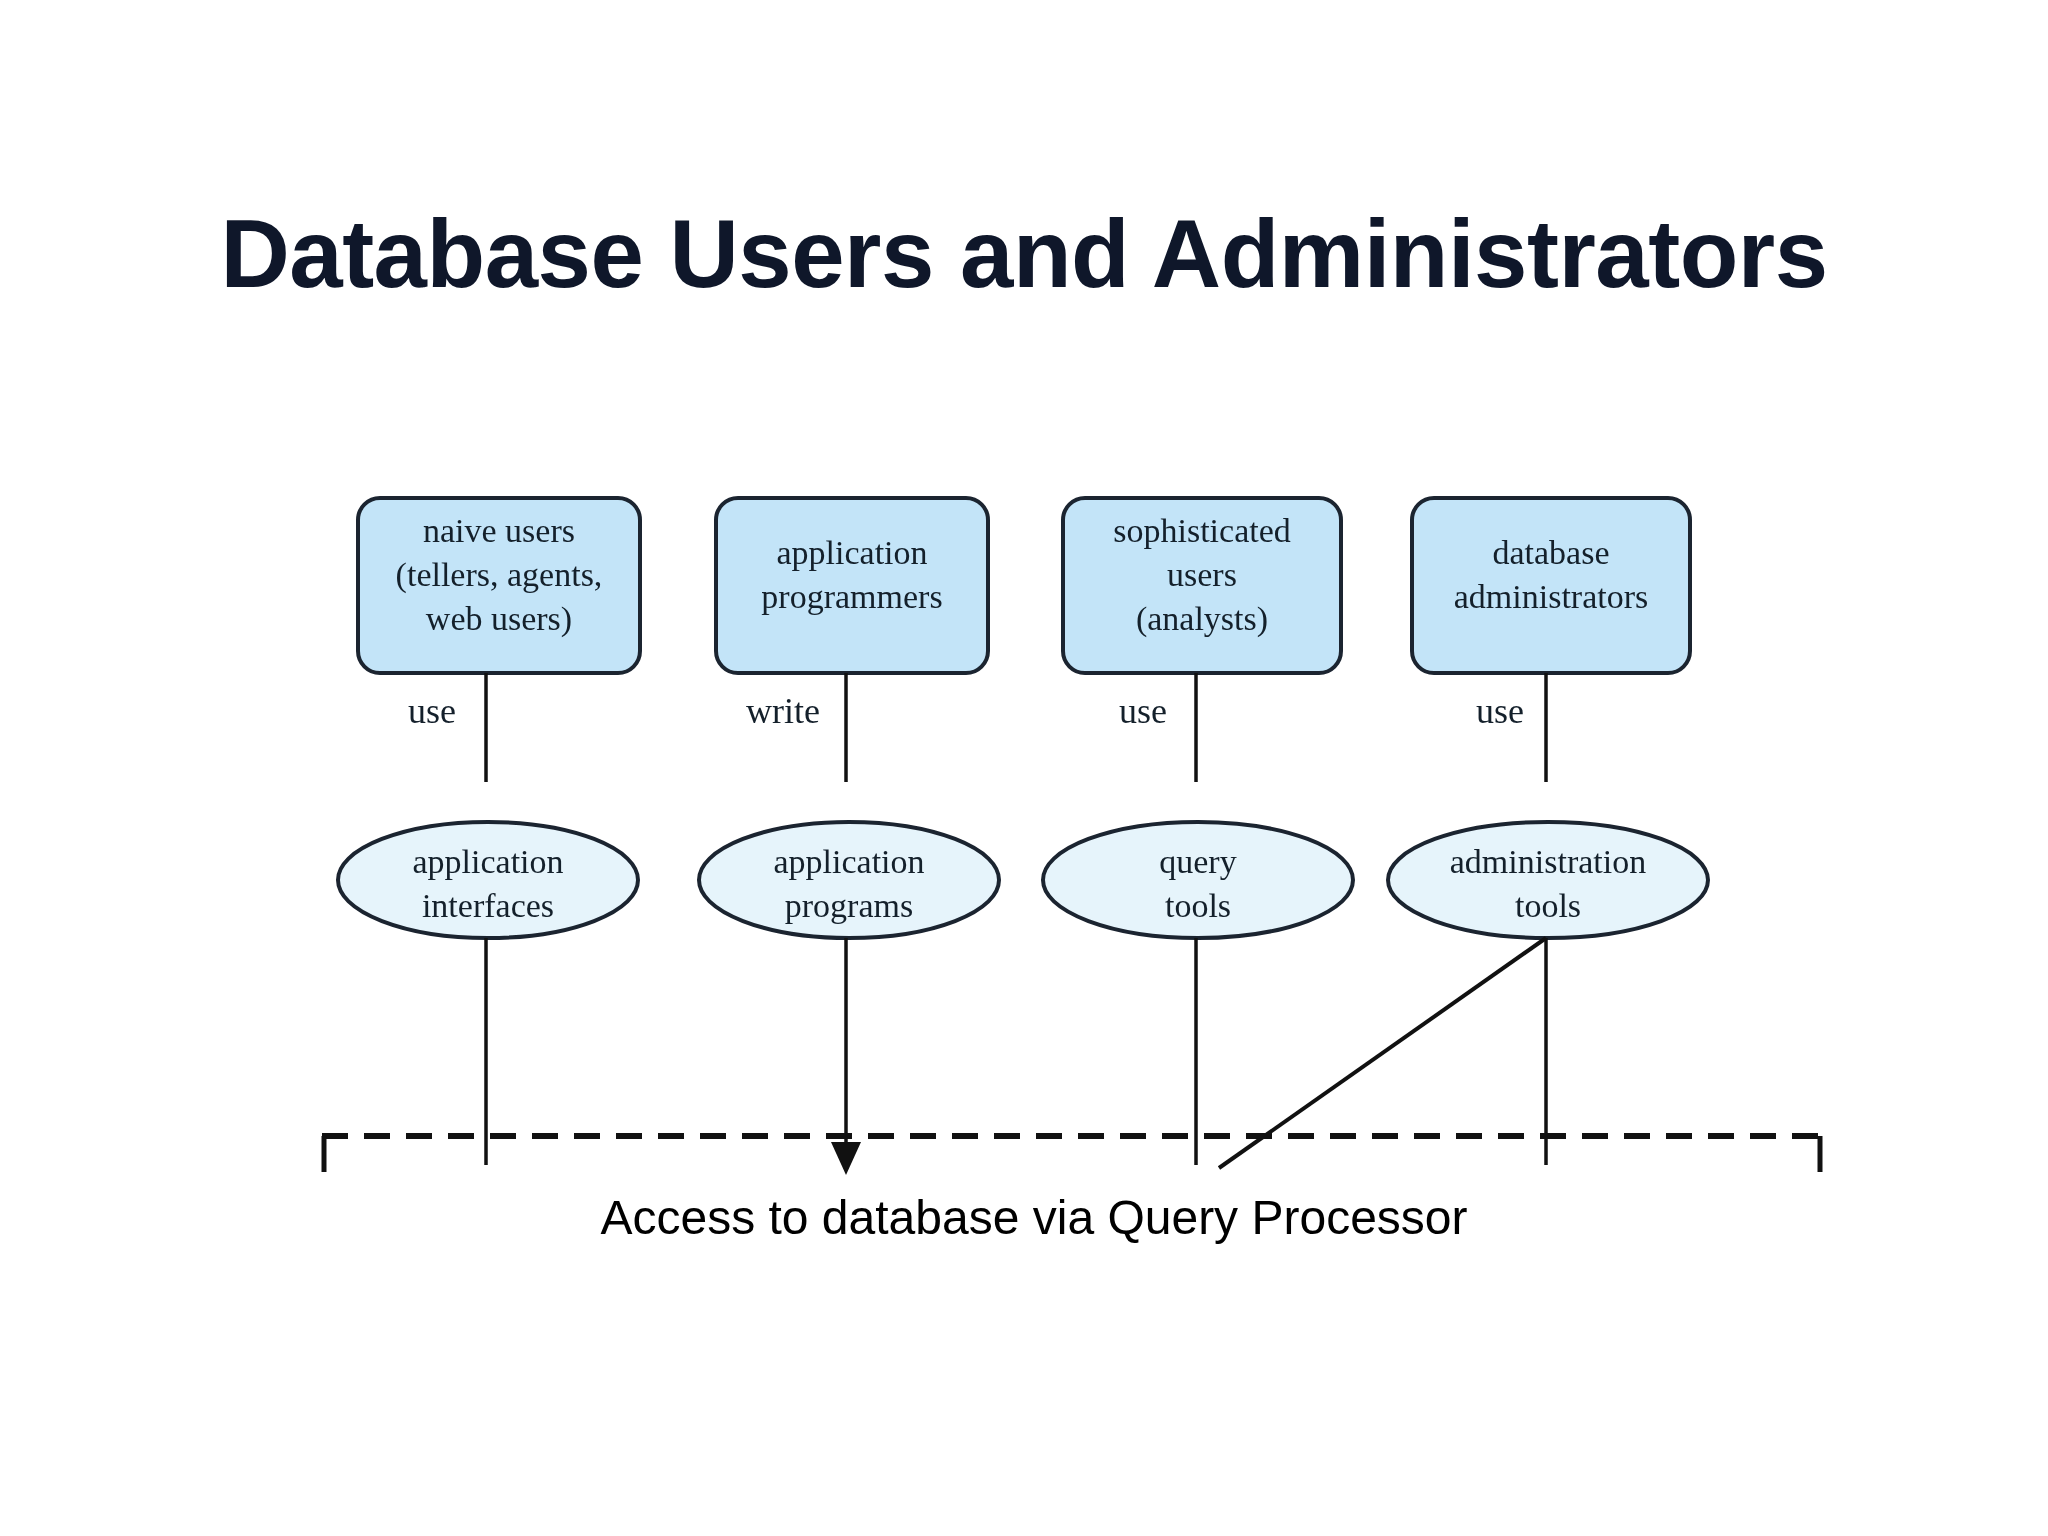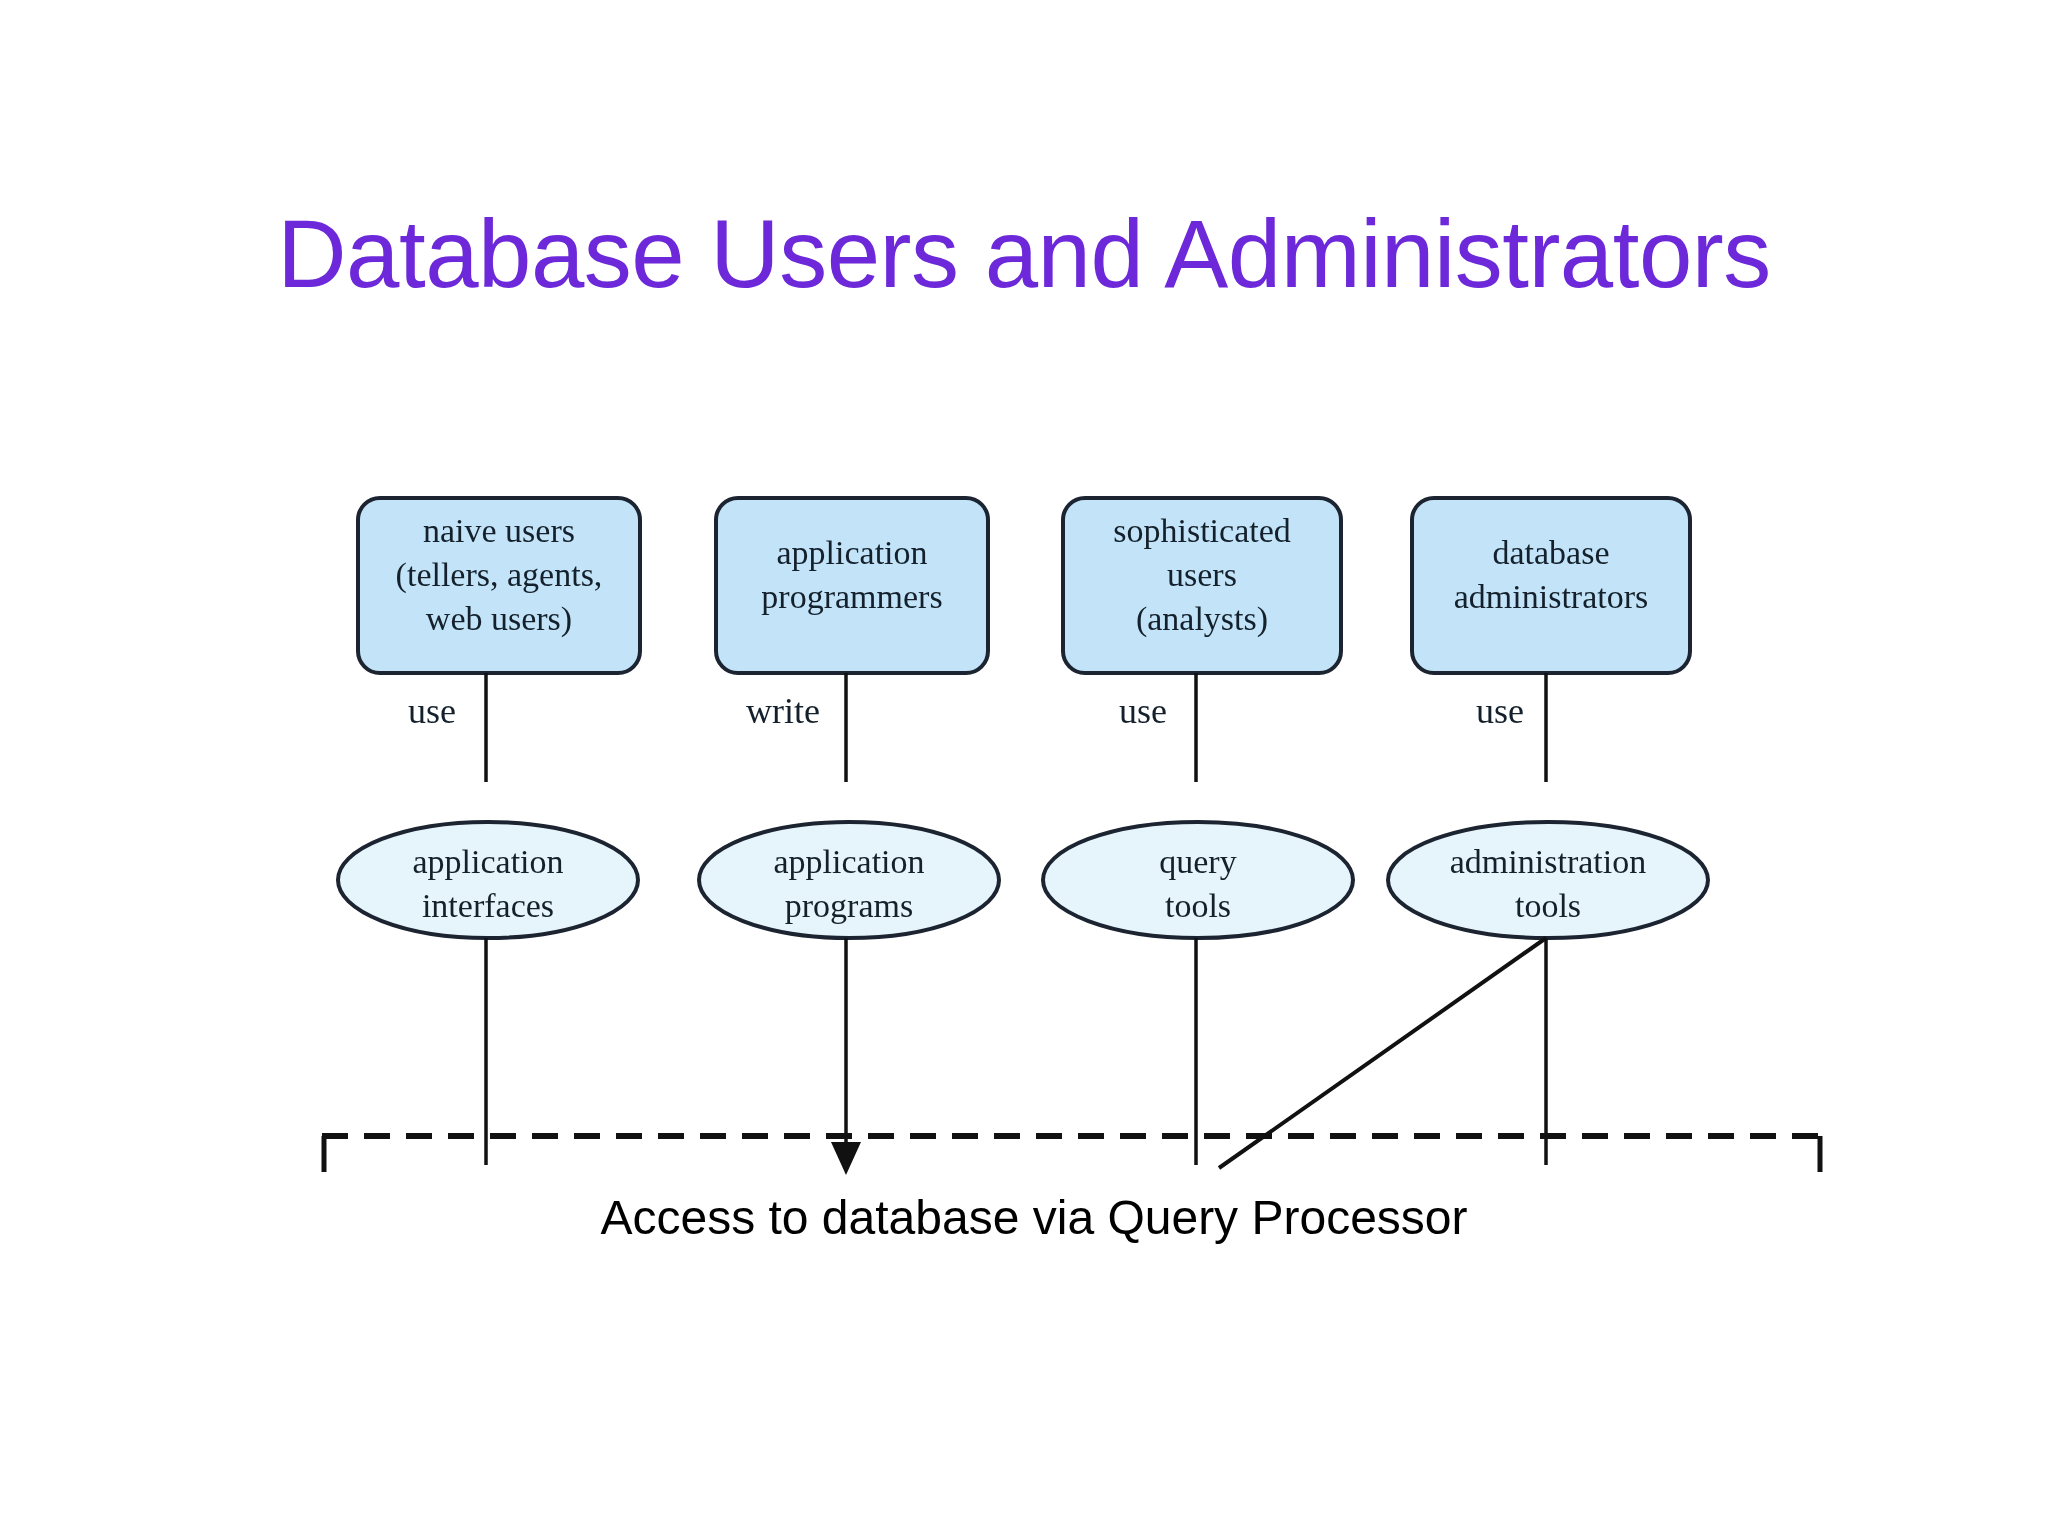--- a/index.html
+++ b/index.html
@@ -21,23 +21,23 @@
     background: #ffffff;
   }
   .slide-title {
     position: absolute;
     left: 0;
     top: 140px;
     width: 2048px;
     text-align: center;
     font-family: "Liberation Sans", sans-serif;
     font-size: 96px;
-    font-weight: 400;
+    font-weight: 700;
     letter-spacing: -0.5px;
-    color: #6d28d9;
+    color: #0f172a;
     line-height: 1.05;
     white-space: nowrap;
   }
   .diagram-wrap {
     position: absolute;
     left: 0;
     top: 430px;
     width: 1848px;
     height: 800px;
   }

